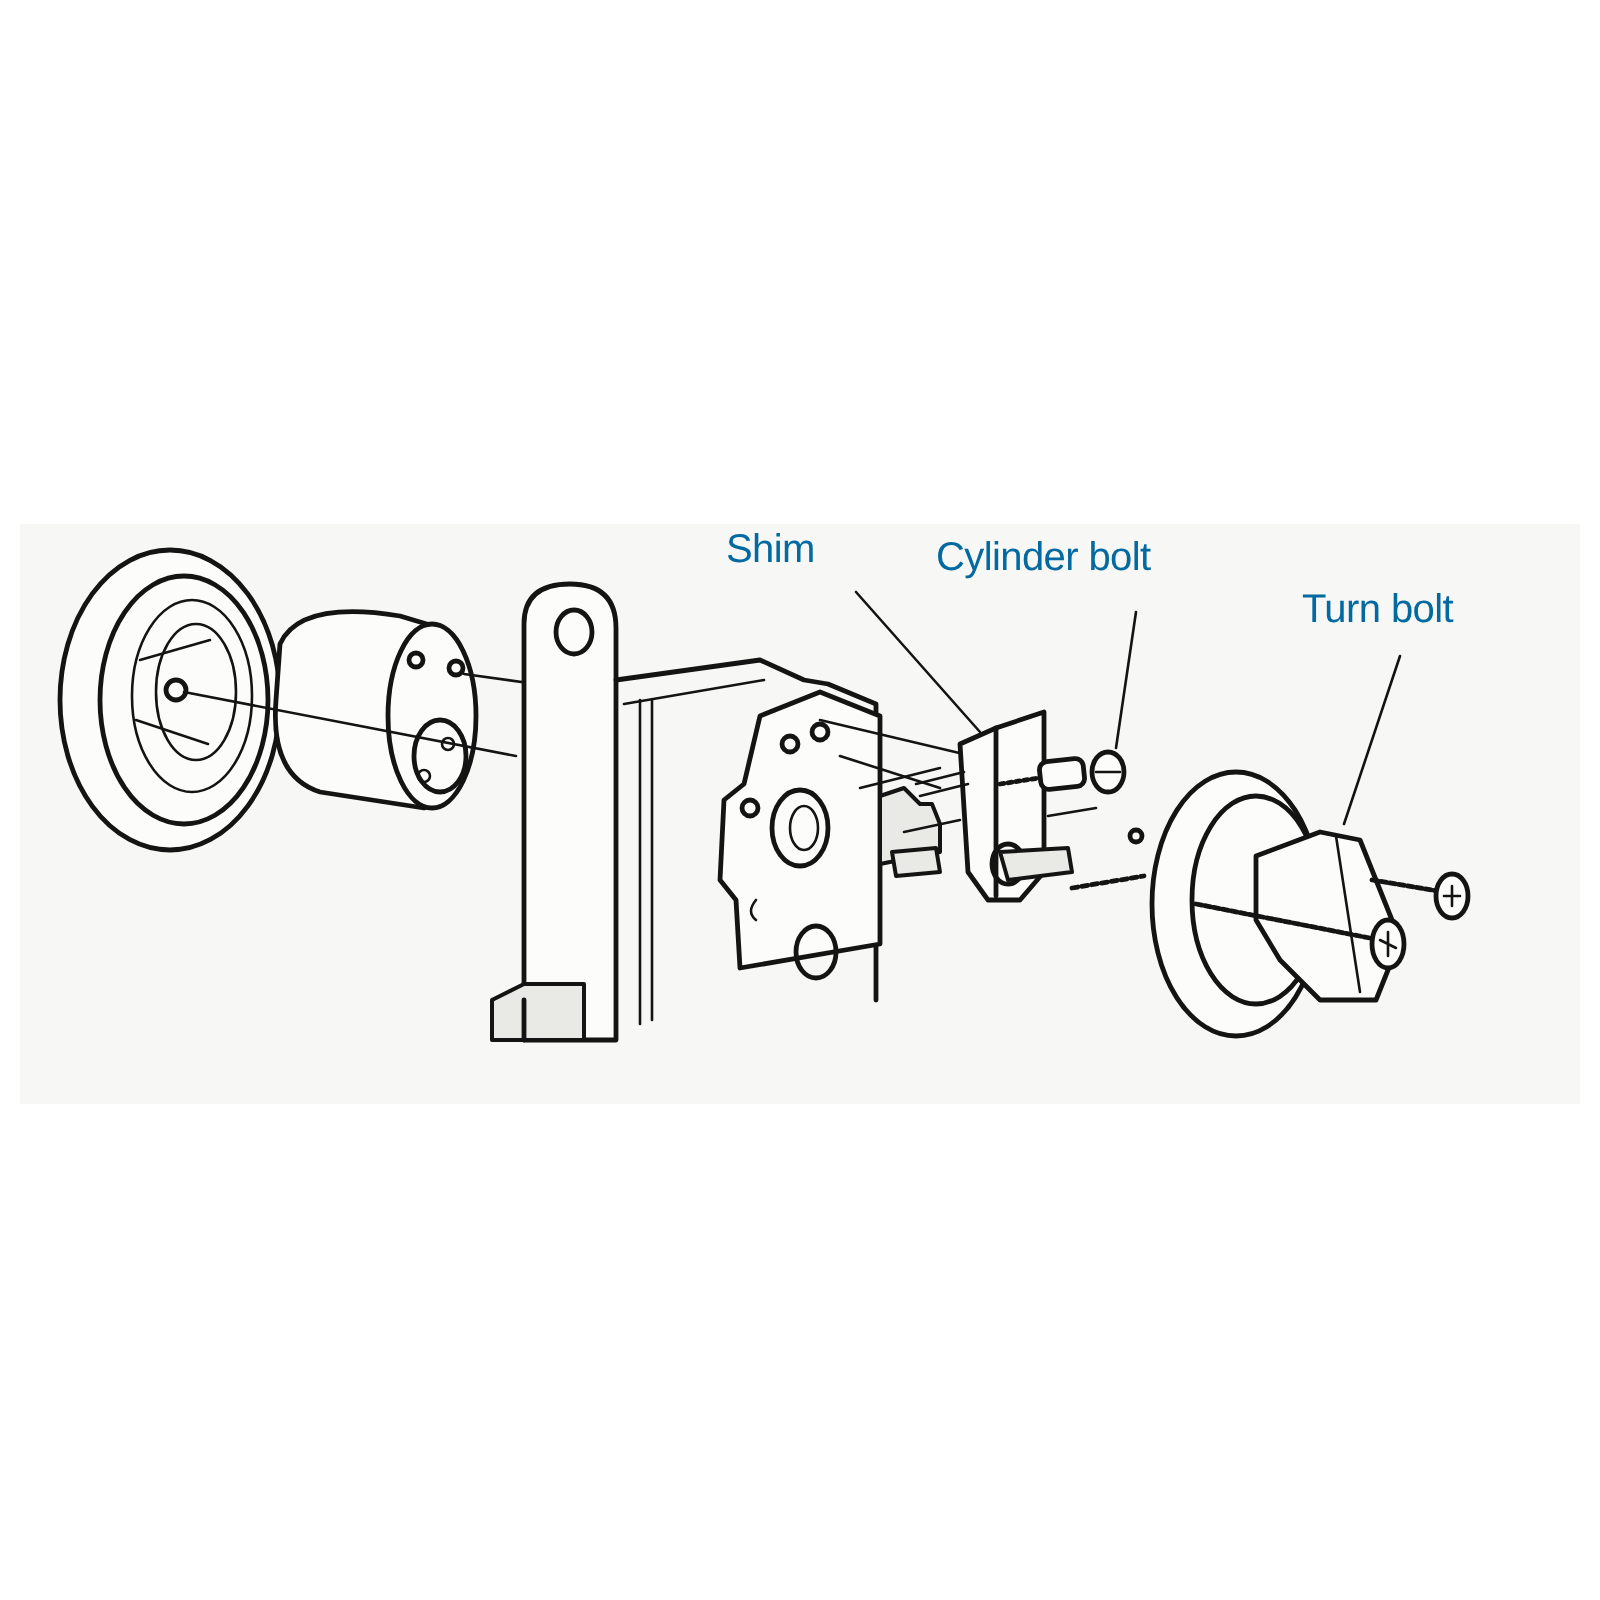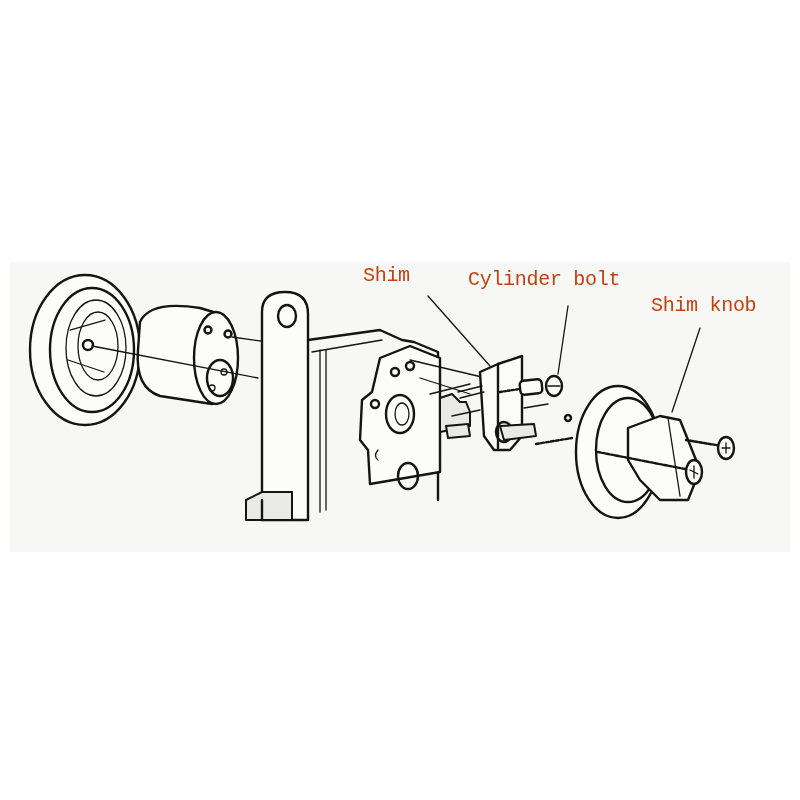--- a/index.html
+++ b/index.html
@@ -1,19 +1,19 @@
 <!DOCTYPE html>
 <html><head>
 <meta charset="utf-8">
 <style>
   html, body { margin:0; padding:0; background:#ffffff; }
   body { width:800px; height:800px; position:relative; overflow:hidden; font-family:"Liberation Sans", sans-serif; }
   .panel { position:absolute; left:10px; top:262px; width:780px; height:290px; background:#f7f7f5; }
   svg.art { position:absolute; left:0; top:0; width:800px; height:800px; }
-  .label { position:absolute; font-family:Liberation Mono, monospace; font-size:20px; color:#c2410c; white-space:nowrap; letter-spacing:-0.3px; }
+  .label { position:absolute; font-family:Liberation Sans, sans-serif; font-size:20px; color:#0369a1; white-space:nowrap; letter-spacing:-0.3px; }
   .st { fill:none; stroke:#141414; stroke-width:2.4; stroke-linejoin:round; stroke-linecap:round; }
   .th { fill:none; stroke:#141414; stroke-width:1.3; stroke-linecap:round; }
   .wf { fill:#fcfcfb; stroke:#141414; stroke-width:2.4; stroke-linejoin:round; }
   .gf { fill:#e9e9e6; stroke:#141414; stroke-width:2; stroke-linejoin:round; }
 </style>
 </head>
 <body>
 
 <div class="panel"></div>
 
@@ -103,13 +103,13 @@
     <path class="th" d="M722 448 L730 448 M726 443 L726 453"></path>
   </g>
 
   <line class="th" x1="428" y1="296" x2="490" y2="366"></line>
   <line class="th" x1="568" y1="306" x2="558" y2="374"></line>
   <line class="th" x1="700" y1="328" x2="672" y2="412"></line>
 </svg>
 
 <div class="label" style="left:363px; top:264px;">Shim</div>
 <div class="label" style="left:468px; top:268px;">Cylinder bolt</div>
-<div class="label" style="left:651px; top:294px;">Shim knob</div>
+<div class="label" style="left:651px; top:294px;">Turn bolt</div>
 
 </body></html>

